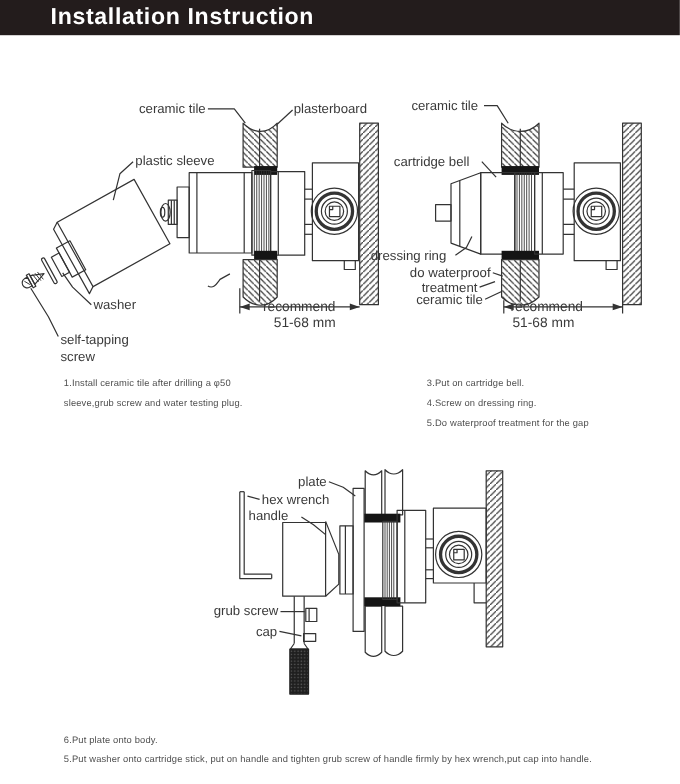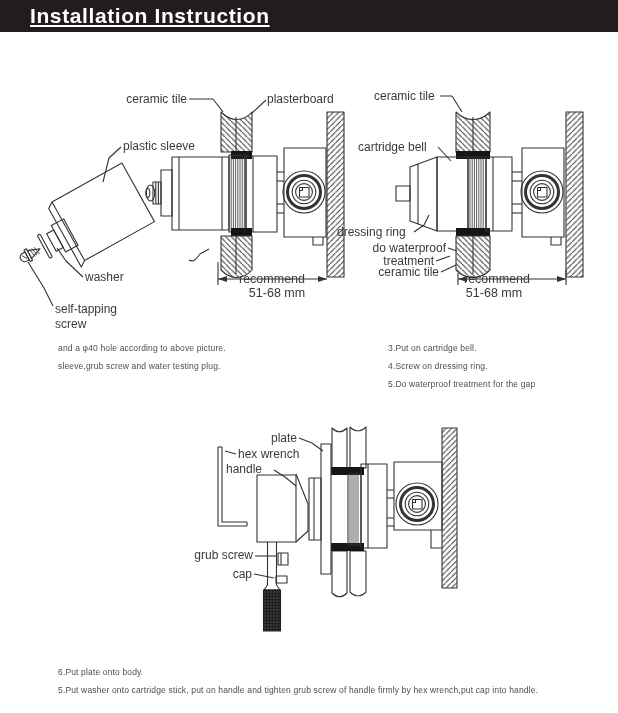--- a/index.html
+++ b/index.html
@@ -6,22 +6,21 @@
   body{
     width:618px;height:713px;position:relative;background:#ffffff;
     font-family:"Liberation Sans", sans-serif;overflow:hidden;
   }
   .header{
     position:absolute;left:0;top:0;width:618px;height:32px;
     background:#231c1c;display:flex;align-items:center;
   }
   .header .title{
     color:#ffffff;font-size:21px;font-weight:bold;letter-spacing:0.6px;
-    padding-left:30px;
-    text-decoration:underline;
+    padding-left:46px;
   }
   svg.diagram{position:absolute;left:0;top:0;}
   svg text{
     font-family:"Liberation Sans", sans-serif;
     font-size:12px;fill:#3a3a3a;
   }
   svg text.dim{font-size:12.5px;}
   .instructions{
     position:absolute;color:#4e4e4e;font-size:8.5px;line-height:18px;
     letter-spacing:0.15px;white-space:nowrap;
@@ -320,21 +319,21 @@
   </g>
 
   <text x="297" y="442" text-anchor="end">plate</text>
   <text x="238" y="458">hex wrench</text>
   <text x="226" y="473">handle</text>
   <text x="253" y="559" text-anchor="end">grub screw</text>
   <text x="252" y="578" text-anchor="end">cap</text>
 </svg>
 
 <div class="instructions instr-left">
-  <div>and a φ40 hole according to above picture.</div>
+  <div>1.Install ceramic tile after drilling a φ50</div>
   <div>sleeve,grub screw and water testing plug.</div>
 </div>
 
 <div class="instructions instr-right">
   <div>3.Put on cartridge bell.</div>
   <div>4.Screw on dressing ring.</div>
   <div>5.Do waterproof treatment for the gap</div>
 </div>
 
 <div class="instructions instr-bottom">

